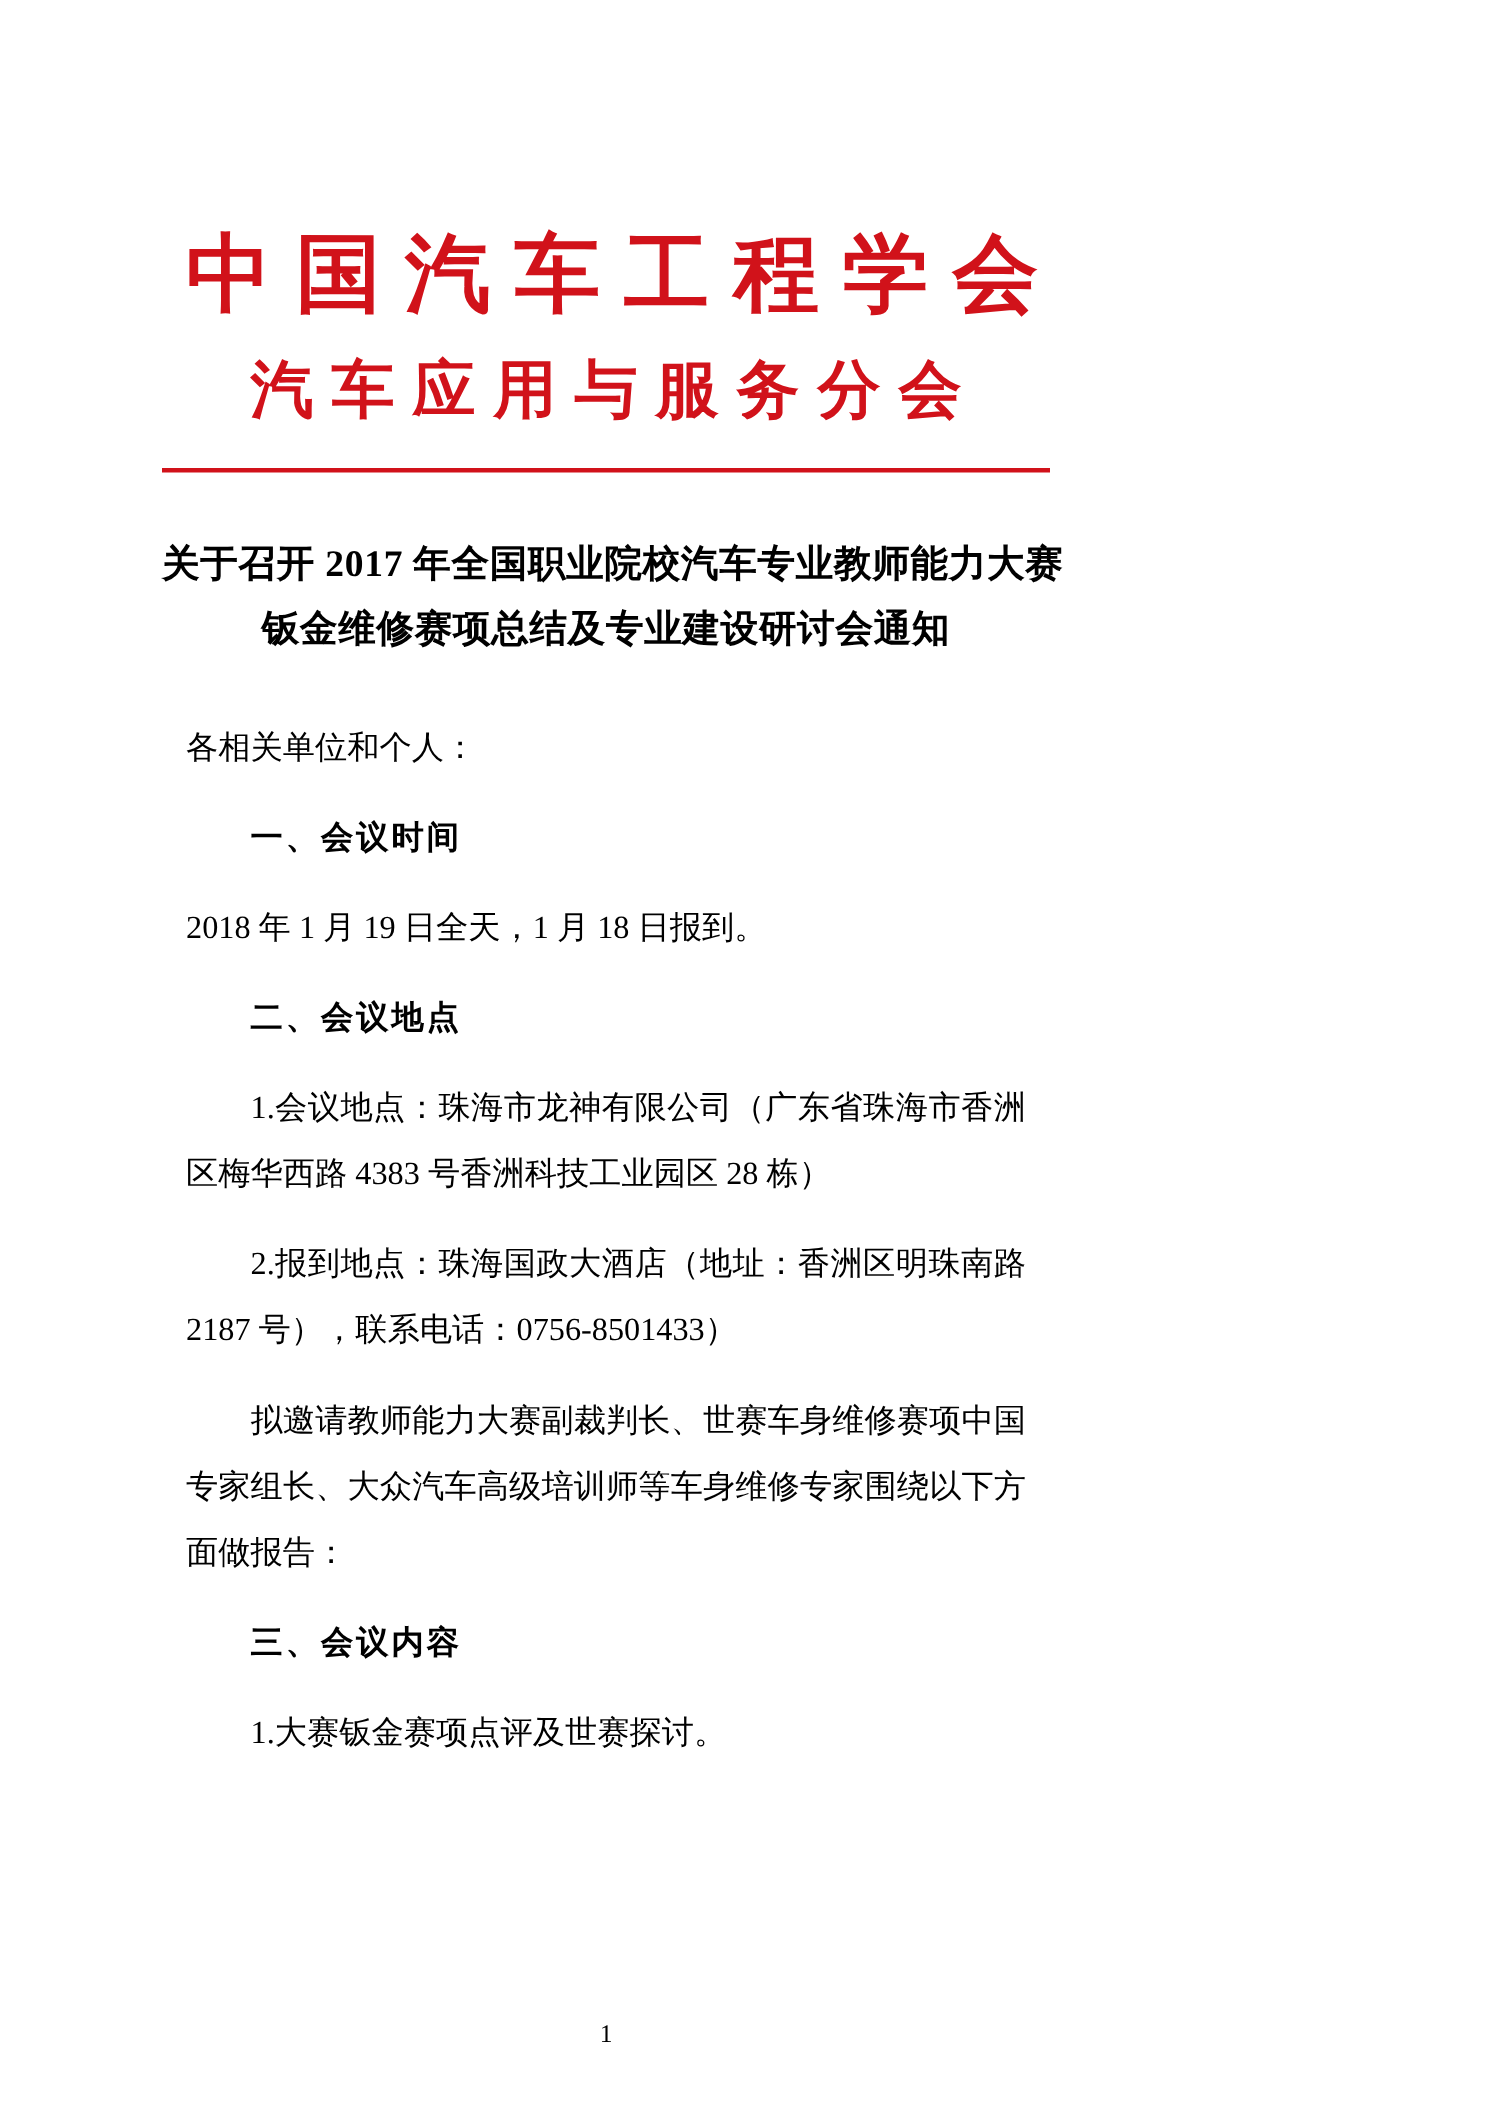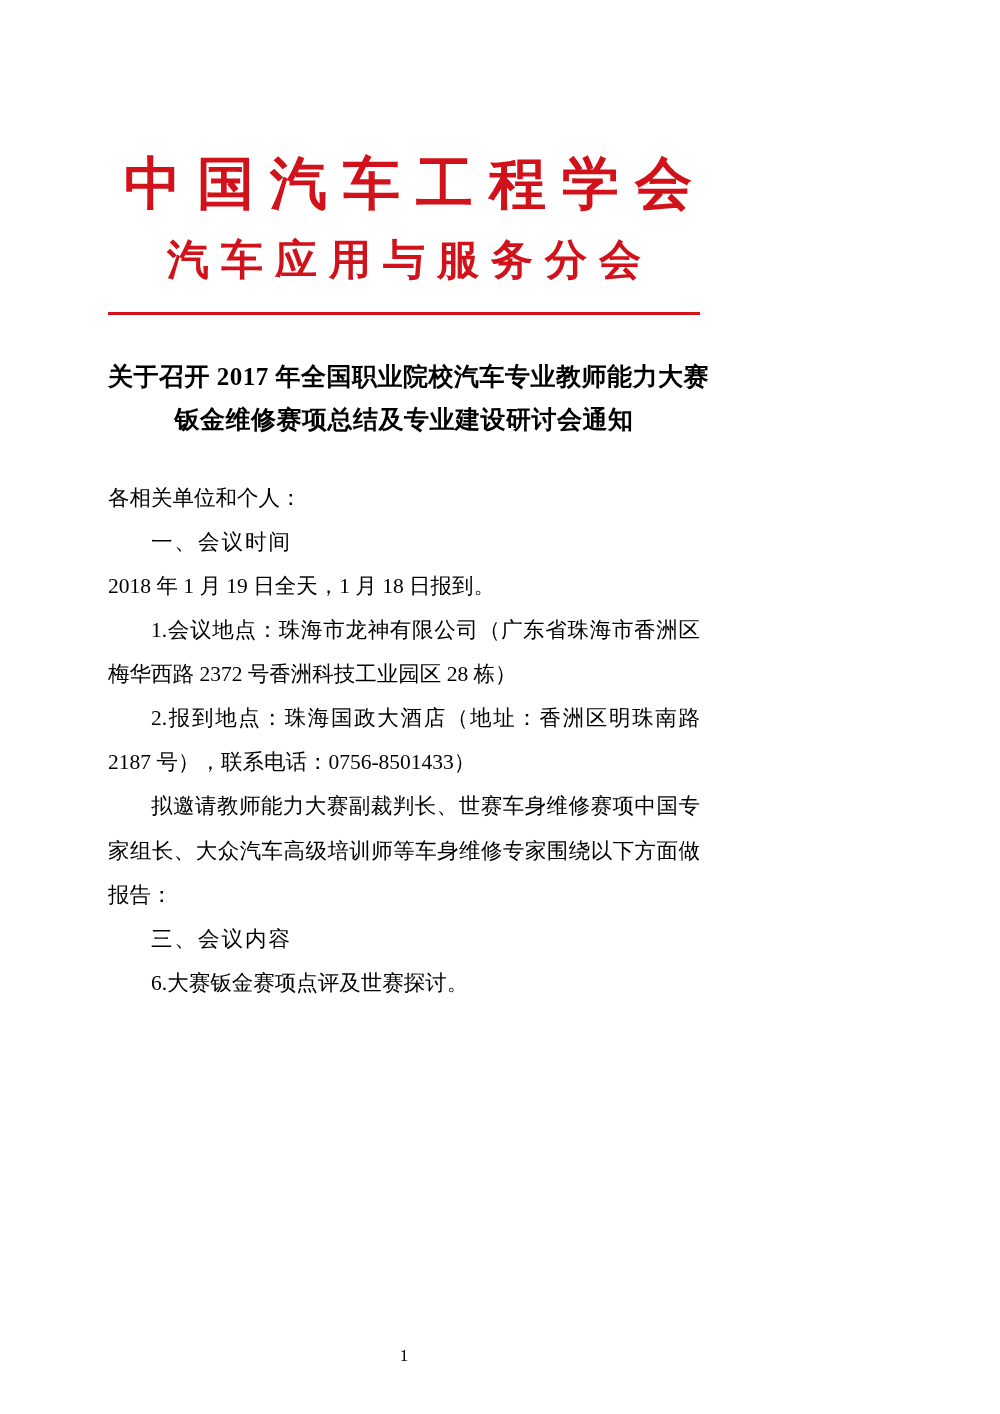--- a/index.html
+++ b/index.html
@@ -68,26 +68,26 @@
     white-space: nowrap;
   }
 
   
   .body-text {
     margin-top: 34px;
     font-size: 21.5px;
     line-height: 2.05;
   }
   .p {
-    margin: 0;
+    margin: 16px;
     text-align: justify;
     text-justify: inter-ideograph;
   }
   .indent1 { text-indent: 2em; }
-  .indent-hdr { text-indent: 2em; letter-spacing: 2px; }
+  .indent-hdr { text-indent: 2em; letter-spacing: 2px; font-weight: bold; }
   .nospace { text-indent: 0; }
 
   
   .page-number {
     position: absolute;
     left: 0;
     right: 0;
     bottom: 48px;
     text-align: center;
     font-size: 17px;
@@ -106,21 +106,22 @@
 
   <div class="doc-title">
     <div>关于召开 2017 年全国职业院校汽车专业教师能力大赛</div>
     <div>钣金维修赛项总结及专业建设研讨会通知</div>
   </div>
 
   <div class="body-text">
     <p class="p nospace">各相关单位和个人：</p>
     <p class="p indent-hdr">一、会议时间</p>
     <p class="p nospace">2018 年 1 月 19 日全天，1 月 18 日报到。</p>
-    <p class="p indent1">1.会议地点：珠海市龙神有限公司（广东省珠海市香洲区梅华西路 2372 号香洲科技工业园区 28 栋）</p>
+    <p class="p indent-hdr">二、会议地点</p>
+    <p class="p indent1">1.会议地点：珠海市龙神有限公司（广东省珠海市香洲区梅华西路 4383 号香洲科技工业园区 28 栋）</p>
     <p class="p indent1">2.报到地点：珠海国政大酒店（地址：香洲区明珠南路 2187 号），联系电话：0756-8501433）</p>
     <p class="p indent1">拟邀请教师能力大赛副裁判长、世赛车身维修赛项中国专家组长、大众汽车高级培训师等车身维修专家围绕以下方面做报告：</p>
     <p class="p indent-hdr">三、会议内容</p>
-    <p class="p indent1">6.大赛钣金赛项点评及世赛探讨。</p>
+    <p class="p indent1">1.大赛钣金赛项点评及世赛探讨。</p>
   </div>
 
   <div class="page-number">1</div>
 </div>
 
 </body></html>

